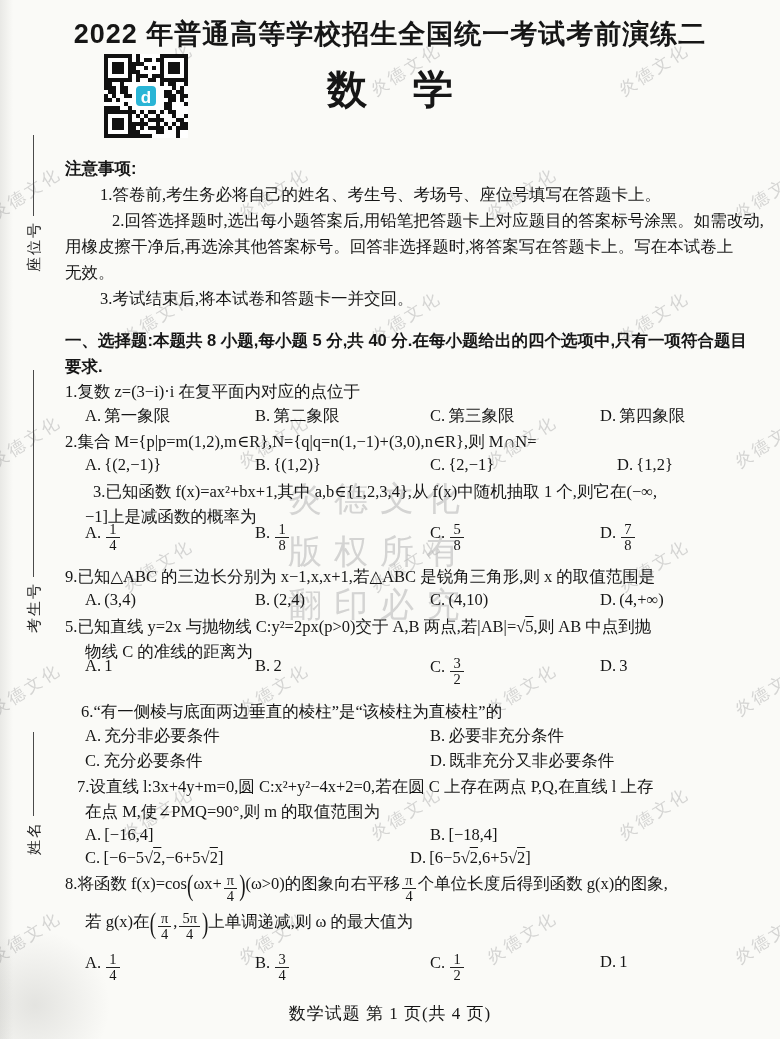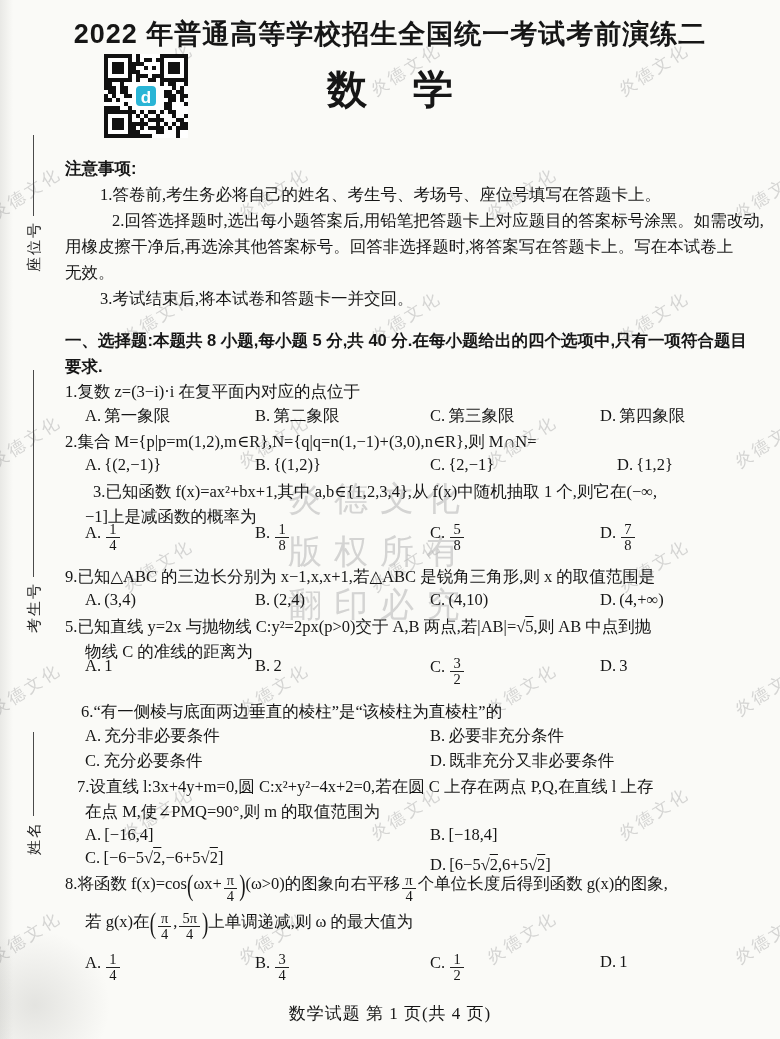--- a/index.html
+++ b/index.html
@@ -302,21 +302,21 @@
       <span class="opt" style="left: 365px;">D. 既非充分又非必要条件</span>
     </div>
     <div class="line" style="top: 775px; left: 12px;">7.设直线 l:3x+4y+m=0,圆 C:x²+y²−4x+2=0,若在圆 C 上存在两点 P,Q,在直线 l 上存</div>
     <div class="line" style="top: 800px; left: 20px;">在点 M,使∠PMQ=90°,则 m 的取值范围为</div>
     <div class="optrow" style="top: 825px;">
       <span class="opt" style="left: 20px;">A. [−16,4]</span>
       <span class="opt" style="left: 365px;">B. [−18,4]</span>
     </div>
     <div class="optrow" style="top: 848px;">
       <span class="opt" style="left: 20px;">C. [−6−5<span class="rad">√<span class="rd">2</span></span>,−6+5<span class="rad">√<span class="rd">2</span></span>]</span>
-      <span class="opt" style="left: 365px; margin-top: 7px;">D. [6−5<span class="rad">√<span class="rd">2</span></span>,6+5<span class="rad">√<span class="rd">2</span></span>]</span>
+      <span class="opt" style="left: 345px;">D. [6−5<span class="rad">√<span class="rd">2</span></span>,6+5<span class="rad">√<span class="rd">2</span></span>]</span>
     </div>
     <div class="line" style="top: 872px; left: 0px;">8.将函数 f(x)=cos<span class="bp">(</span>ωx+<span class="fr"><span class="n">π</span><span class="d">4</span></span><span class="bp">)</span>(ω&gt;0)的图象向右平移<span class="fr"><span class="n">π</span><span class="d">4</span></span>个单位长度后得到函数 g(x)的图象,</div>
     <div class="line" style="top: 910px; left: 20px;">若 g(x)在<span class="bp">(</span><span class="fr"><span class="n">π</span><span class="d">4</span></span>,<span class="fr"><span class="n">5π</span><span class="d">4</span></span><span class="bp">)</span>上单调递减,则 ω 的最大值为</div>
     <div class="optrow" style="top: 952px;">
       <span class="opt" style="left: 20px;">A. <span class="fr"><span class="n">1</span><span class="d">4</span></span></span>
       <span class="opt" style="left: 190px;">B. <span class="fr"><span class="n">3</span><span class="d">4</span></span></span>
       <span class="opt" style="left: 365px;">C. <span class="fr"><span class="n">1</span><span class="d">2</span></span></span>
       <span class="opt" style="left: 535px;">D. 1</span>
     </div>
   </div>

